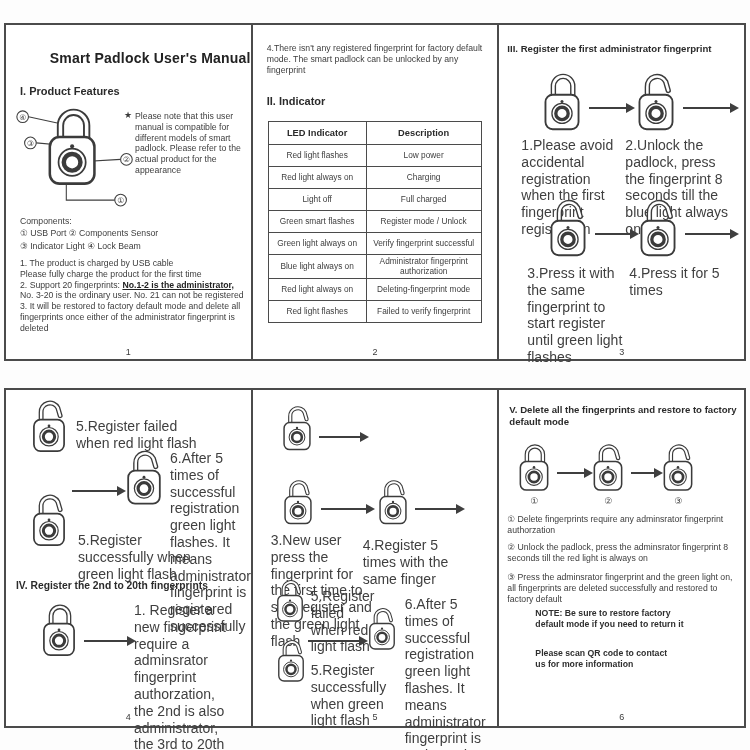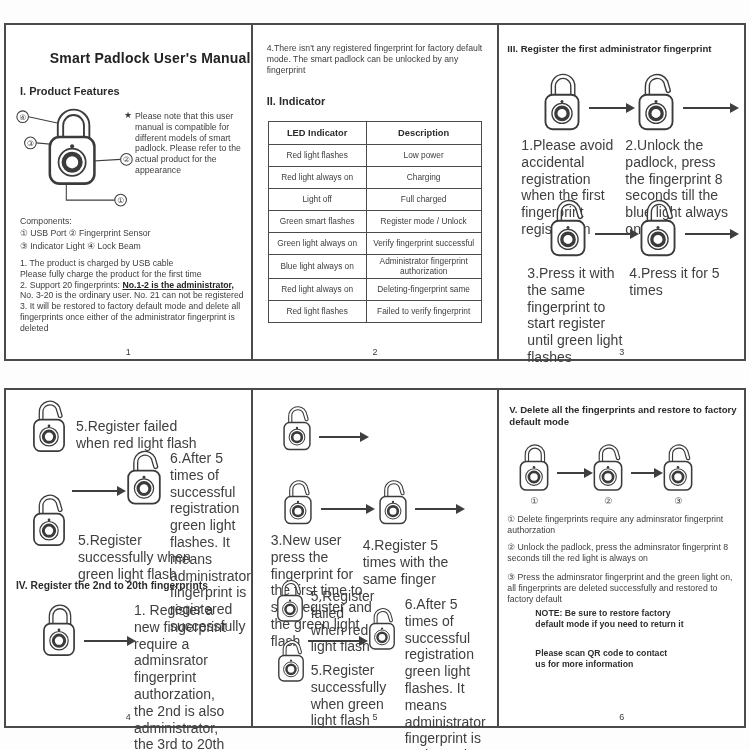--- a/index.html
+++ b/index.html
@@ -86,21 +86,21 @@
       <circle class="callout-circle" cx="112" cy="102" r="6"></circle>
       <text class="callout-text" x="112" y="105">①</text>
     </svg>
 
     <div class="abs note" style="top:86px;left:118px;width:122px;">
       <span class="star">★</span>
       <span class="body-text">Please note that this user manual is compatible for different models of smart padlock. Please refer to the actual product for the appearance</span>
     </div>
 
     <div class="abs body-text" style="top:191px;left:14px;">Components:</div>
-    <div class="abs body-text" style="top:203px;left:14px;">① USB Port ② Fingerprint Sensor</div>
+    <div class="abs body-text" style="top:203px;left:14px;">① USB Port ② Components Sensor</div>
     <div class="abs body-text" style="top:216px;left:14px;">③ Indicator Light ④ Lock Beam</div>
 
     <div class="abs body-text" style="top:233px;left:14px;width:224px;">
       <div class="preline">1. The product is charged by USB cable
 Please fully charge the product for the first time</div>
       <div><span>2. Support 20 fingerprints: </span><span class="bu">No.1-2 is the administrator,</span><span> No. 3-20 is the ordinary user. No. 21 can not be registered</span></div>
       <div>3. It will be restored to factory default mode and delete all fingerprints once either of the administrator fingerprint is deleted</div>
     </div>
 
     <div class="pagenum" style="top:322px;">1</div>
@@ -139,21 +139,21 @@
       <tr>
             <td>Green light always on</td>
             <td>Verify fingerprint successful</td>
           </tr>
       <tr>
             <td>Blue light always on</td>
             <td>Administrator fingerprint authorization</td>
           </tr>
       <tr>
             <td>Red light always on</td>
-            <td>Deleting-fingerprint same</td>
+            <td>Deleting-fingerprint mode</td>
           </tr>
       <tr>
             <td>Red light flashes</td>
             <td>Failed to verify fingerprint</td>
           </tr>
     </tbody>
       </table>
 
     <div class="pagenum" style="top:322px;">2</div>
   </div>

